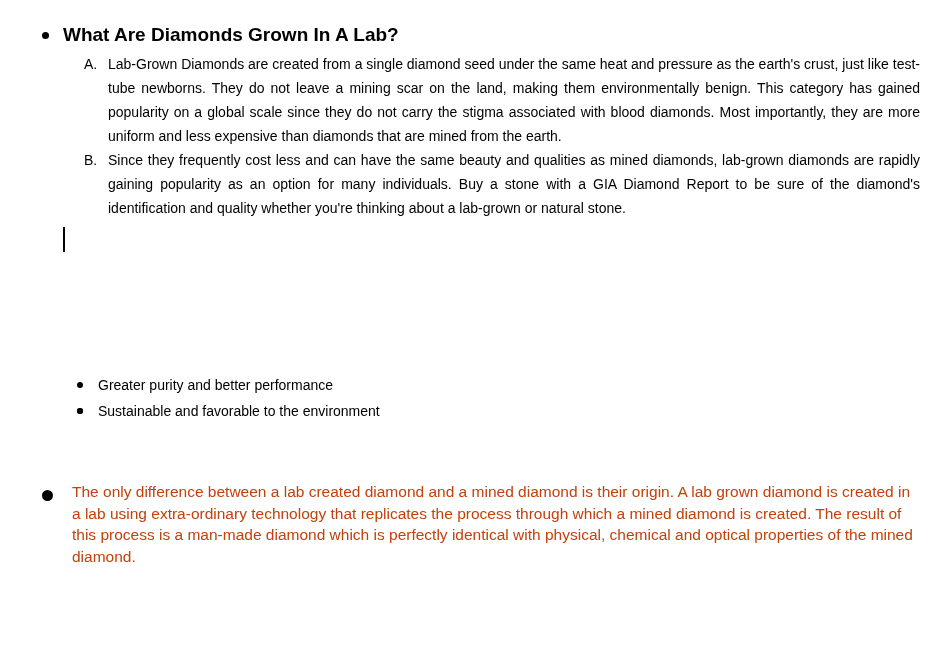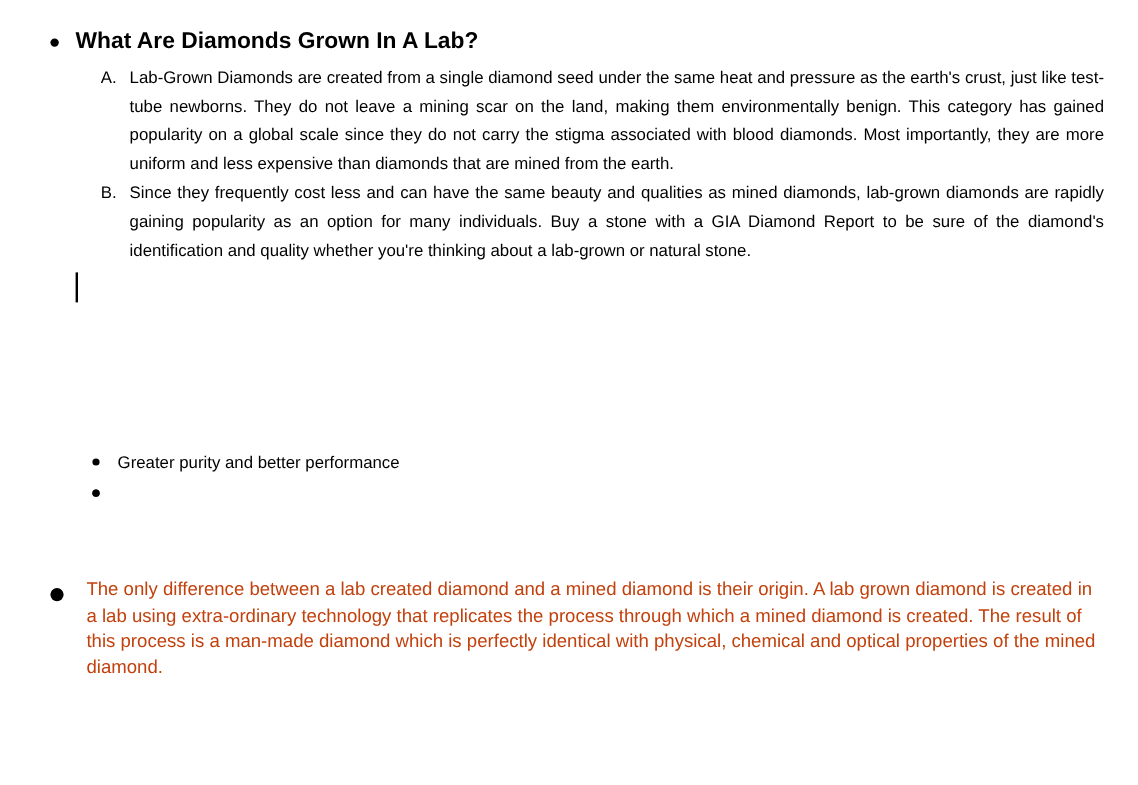--- a/index.html
+++ b/index.html
@@ -141,19 +141,20 @@
   <ul class="adv-list">
     <li class="adv-item">
       <span class="adv-bullet"></span>
       <span>Greater purity and better performance</span>
     </li>
     <li class="adv-item">
       <span class="adv-bullet"></span>
     </li>
     <li class="adv-item">
       <span class="adv-bullet"></span>
+      <span>Sustainable and favorable to the environment</span>
     </li>
   </ul>
 
   <span class="note-bullet"></span>
   <p class="note-text">The only difference between a lab created diamond and a mined diamond is their origin. A lab grown diamond is created in a lab using extra-ordinary technology that replicates the process through which a mined diamond is created. The result of this process is a man-made diamond which is perfectly identical with physical, chemical and optical properties of the mined diamond.</p>
 
 </div>
 
 </body></html>

